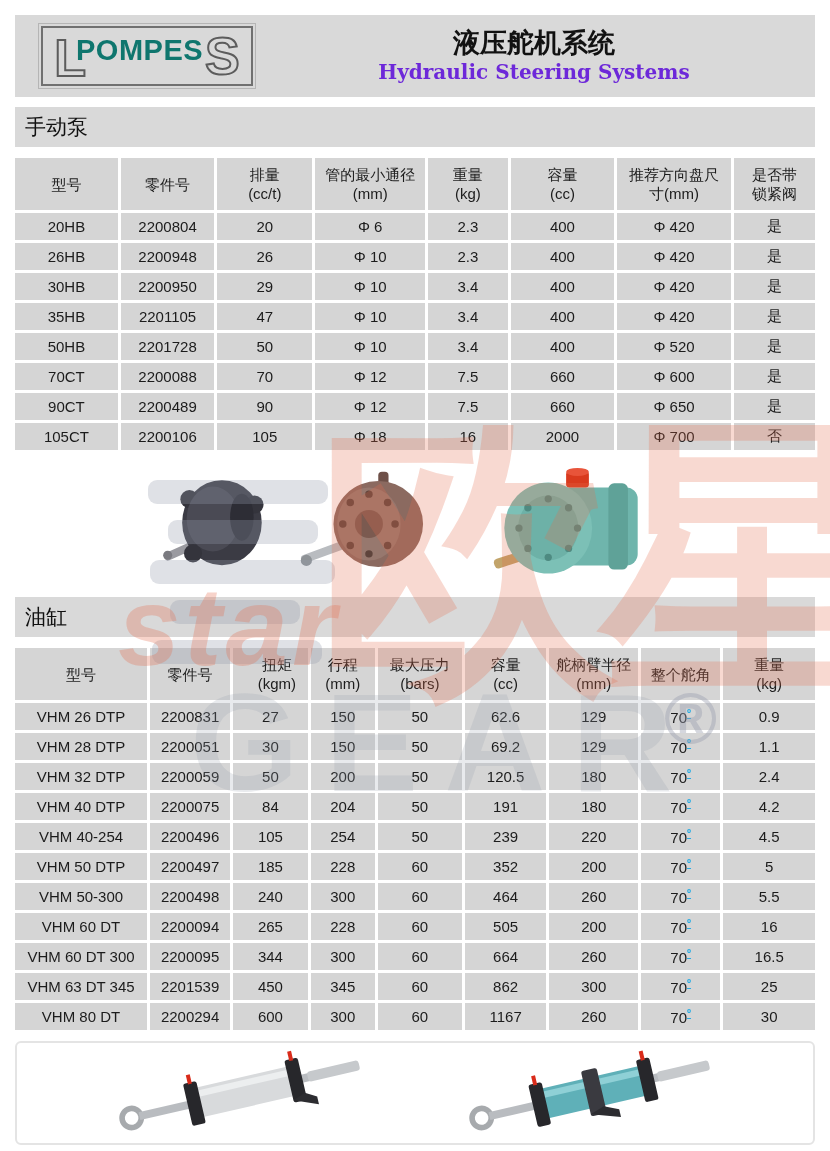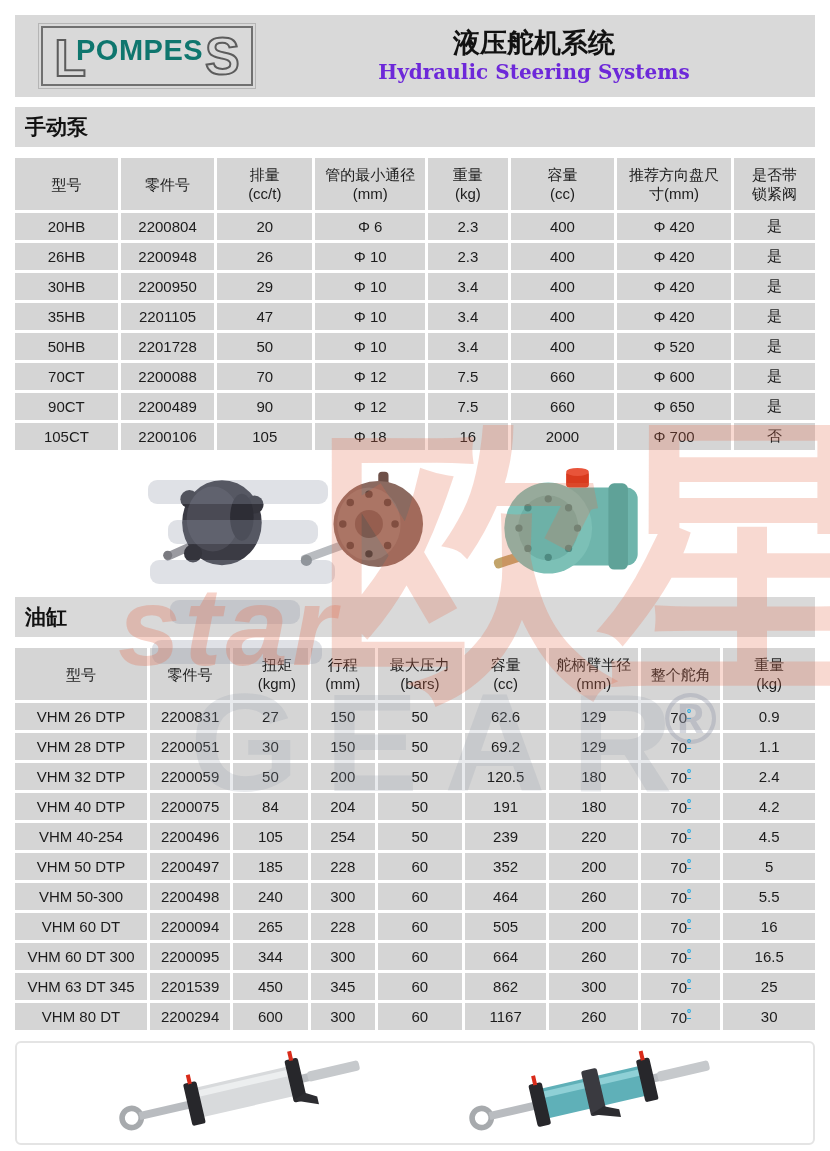--- a/index.html
+++ b/index.html
@@ -14,21 +14,21 @@
             color:#d9d9d9; -webkit-text-stroke:2px #5c5c5c; text-stroke:2px #5c5c5c;}
   .logo-l{margin-right:-10px; transform:translateY(2px);}
   .logo-s{margin-left:2px;}
   .logo-pompes{font-weight:bold; font-size:29px; letter-spacing:0.5px; color:#0f766e; transform:translateY(-6px);}
   .titles{flex:1; text-align:center; }
   .title-zh{font-family:"DejaVu Serif","Liberation Serif",serif; font-weight:bold; font-size:27px; color:#111; line-height:32px;}
   .title-en{font-family:"DejaVu Serif","Liberation Serif",serif; font-weight:bold; font-size:20px; color:#6d28d9; line-height:26px;}
 
   
   .section{margin:10px 15px 0 15px;}
-  .section-band{height:40px; line-height:40px; background:#d9d9d9; font-weight:bold; font-size:21px; color:#111; padding-left:10px; box-sizing:border-box;}
+  .section-band{height:40px; line-height:40px; background:#d9d9d9; font-weight:normal; font-size:21px; color:#111; padding-left:10px; box-sizing:border-box;}
   table.data{width:calc(100% + 6px); margin:8px -3px; border-spacing:3px; border-collapse:separate; table-layout:fixed;}
   table.data th{background:#d5d5d5; font-weight:normal; font-size:15px; color:#1c1c1c; height:50px; vertical-align:middle; padding:1px 0; line-height:19px;}
   table.data td{background:#d5d5d5; font-size:15px; color:#1c1c1c; height:27px; text-align:center; vertical-align:middle; padding:0 1px;}
   .deg{color:#29abe2; font-size:11px; vertical-align:super; text-decoration:underline; font-weight:bold;}
 
   
   .strip-pumps{position:relative; height:126px; background:#ffffff; display:flex; align-items:center; justify-content:center; gap:26px;}
   .strip-cylinders{margin:8px 15px 0 15px; height:104px; background:#ffffff; border:2px solid #e4e4e4; border-radius:6px;
                    display:flex; align-items:center; justify-content:center; gap:60px; box-sizing:border-box;}
 

